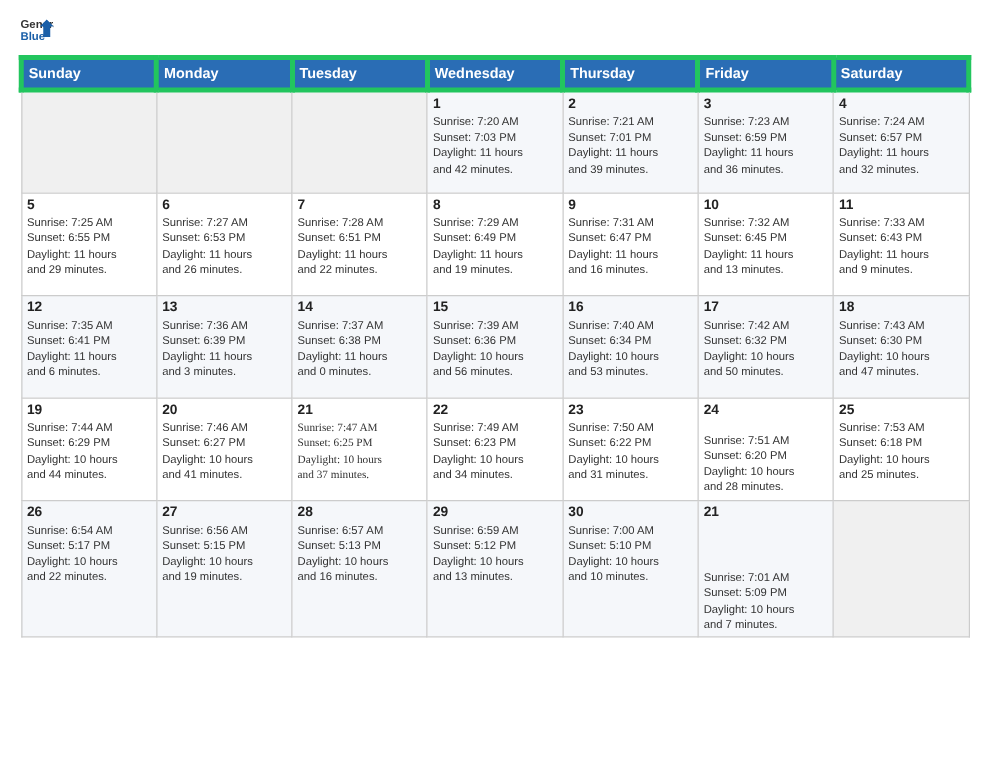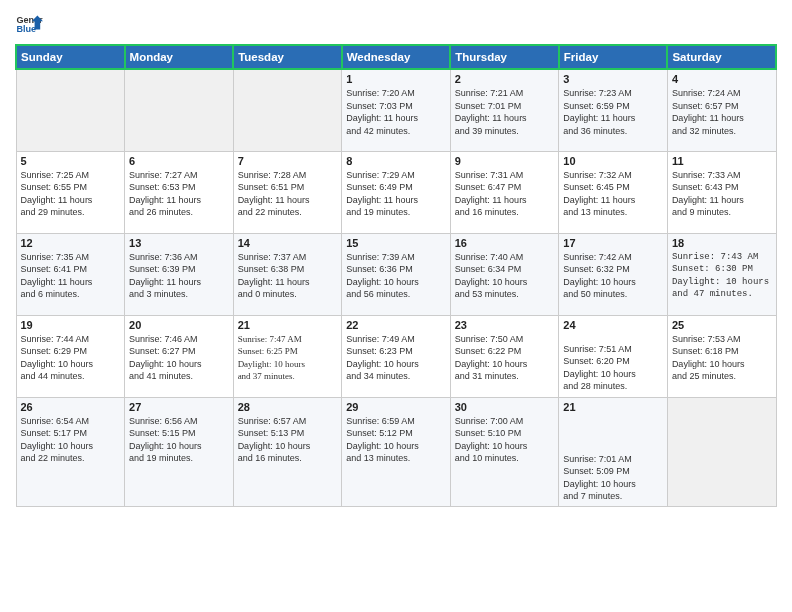--- a/index.html
+++ b/index.html
@@ -49,21 +49,21 @@
       border-collapse: collapse;
       table-layout: fixed;
     }
     .calendar th {
       background: #2a6db5;
       color: #fff;
       font-size: 11.5px;
       font-weight: bold;
       padding: 5px 4px;
       text-align: left;
-      border: 2px solid #22c55e;
+      border: 4px solid #22c55e;
     }
     .calendar td {
       border: 1px solid #ccc;
       vertical-align: top;
       padding: 3px 4px;
       font-size: 9.5px;
       color: #333;
       background: #fff;
       height: 82px;
     }
@@ -238,21 +238,21 @@
           </td>
           <td>
             <span class="day-num">17</span>
             <div class="day-info" style="white-space: pre-line;">Sunrise: 7:42 AM
 Sunset: 6:32 PM
 Daylight: 10 hours
 and 50 minutes.</div>
           </td>
           <td>
             <span class="day-num">18</span>
-            <div class="day-info" style="white-space: pre-line; font-family: Liberation Mono, monospace;">Sunrise: 7:43 AM
+            <div class="day-info" style="white-space: pre-line;">Sunrise: 7:43 AM
 Sunset: 6:30 PM
 Daylight: 10 hours
 and 47 minutes.</div>
           </td>
         </tr>
         <tr>
           <td>
             <span class="day-num">19</span>
             <div class="day-info" style="white-space: pre-line;">Sunrise: 7:44 AM
 Sunset: 6:29 PM

